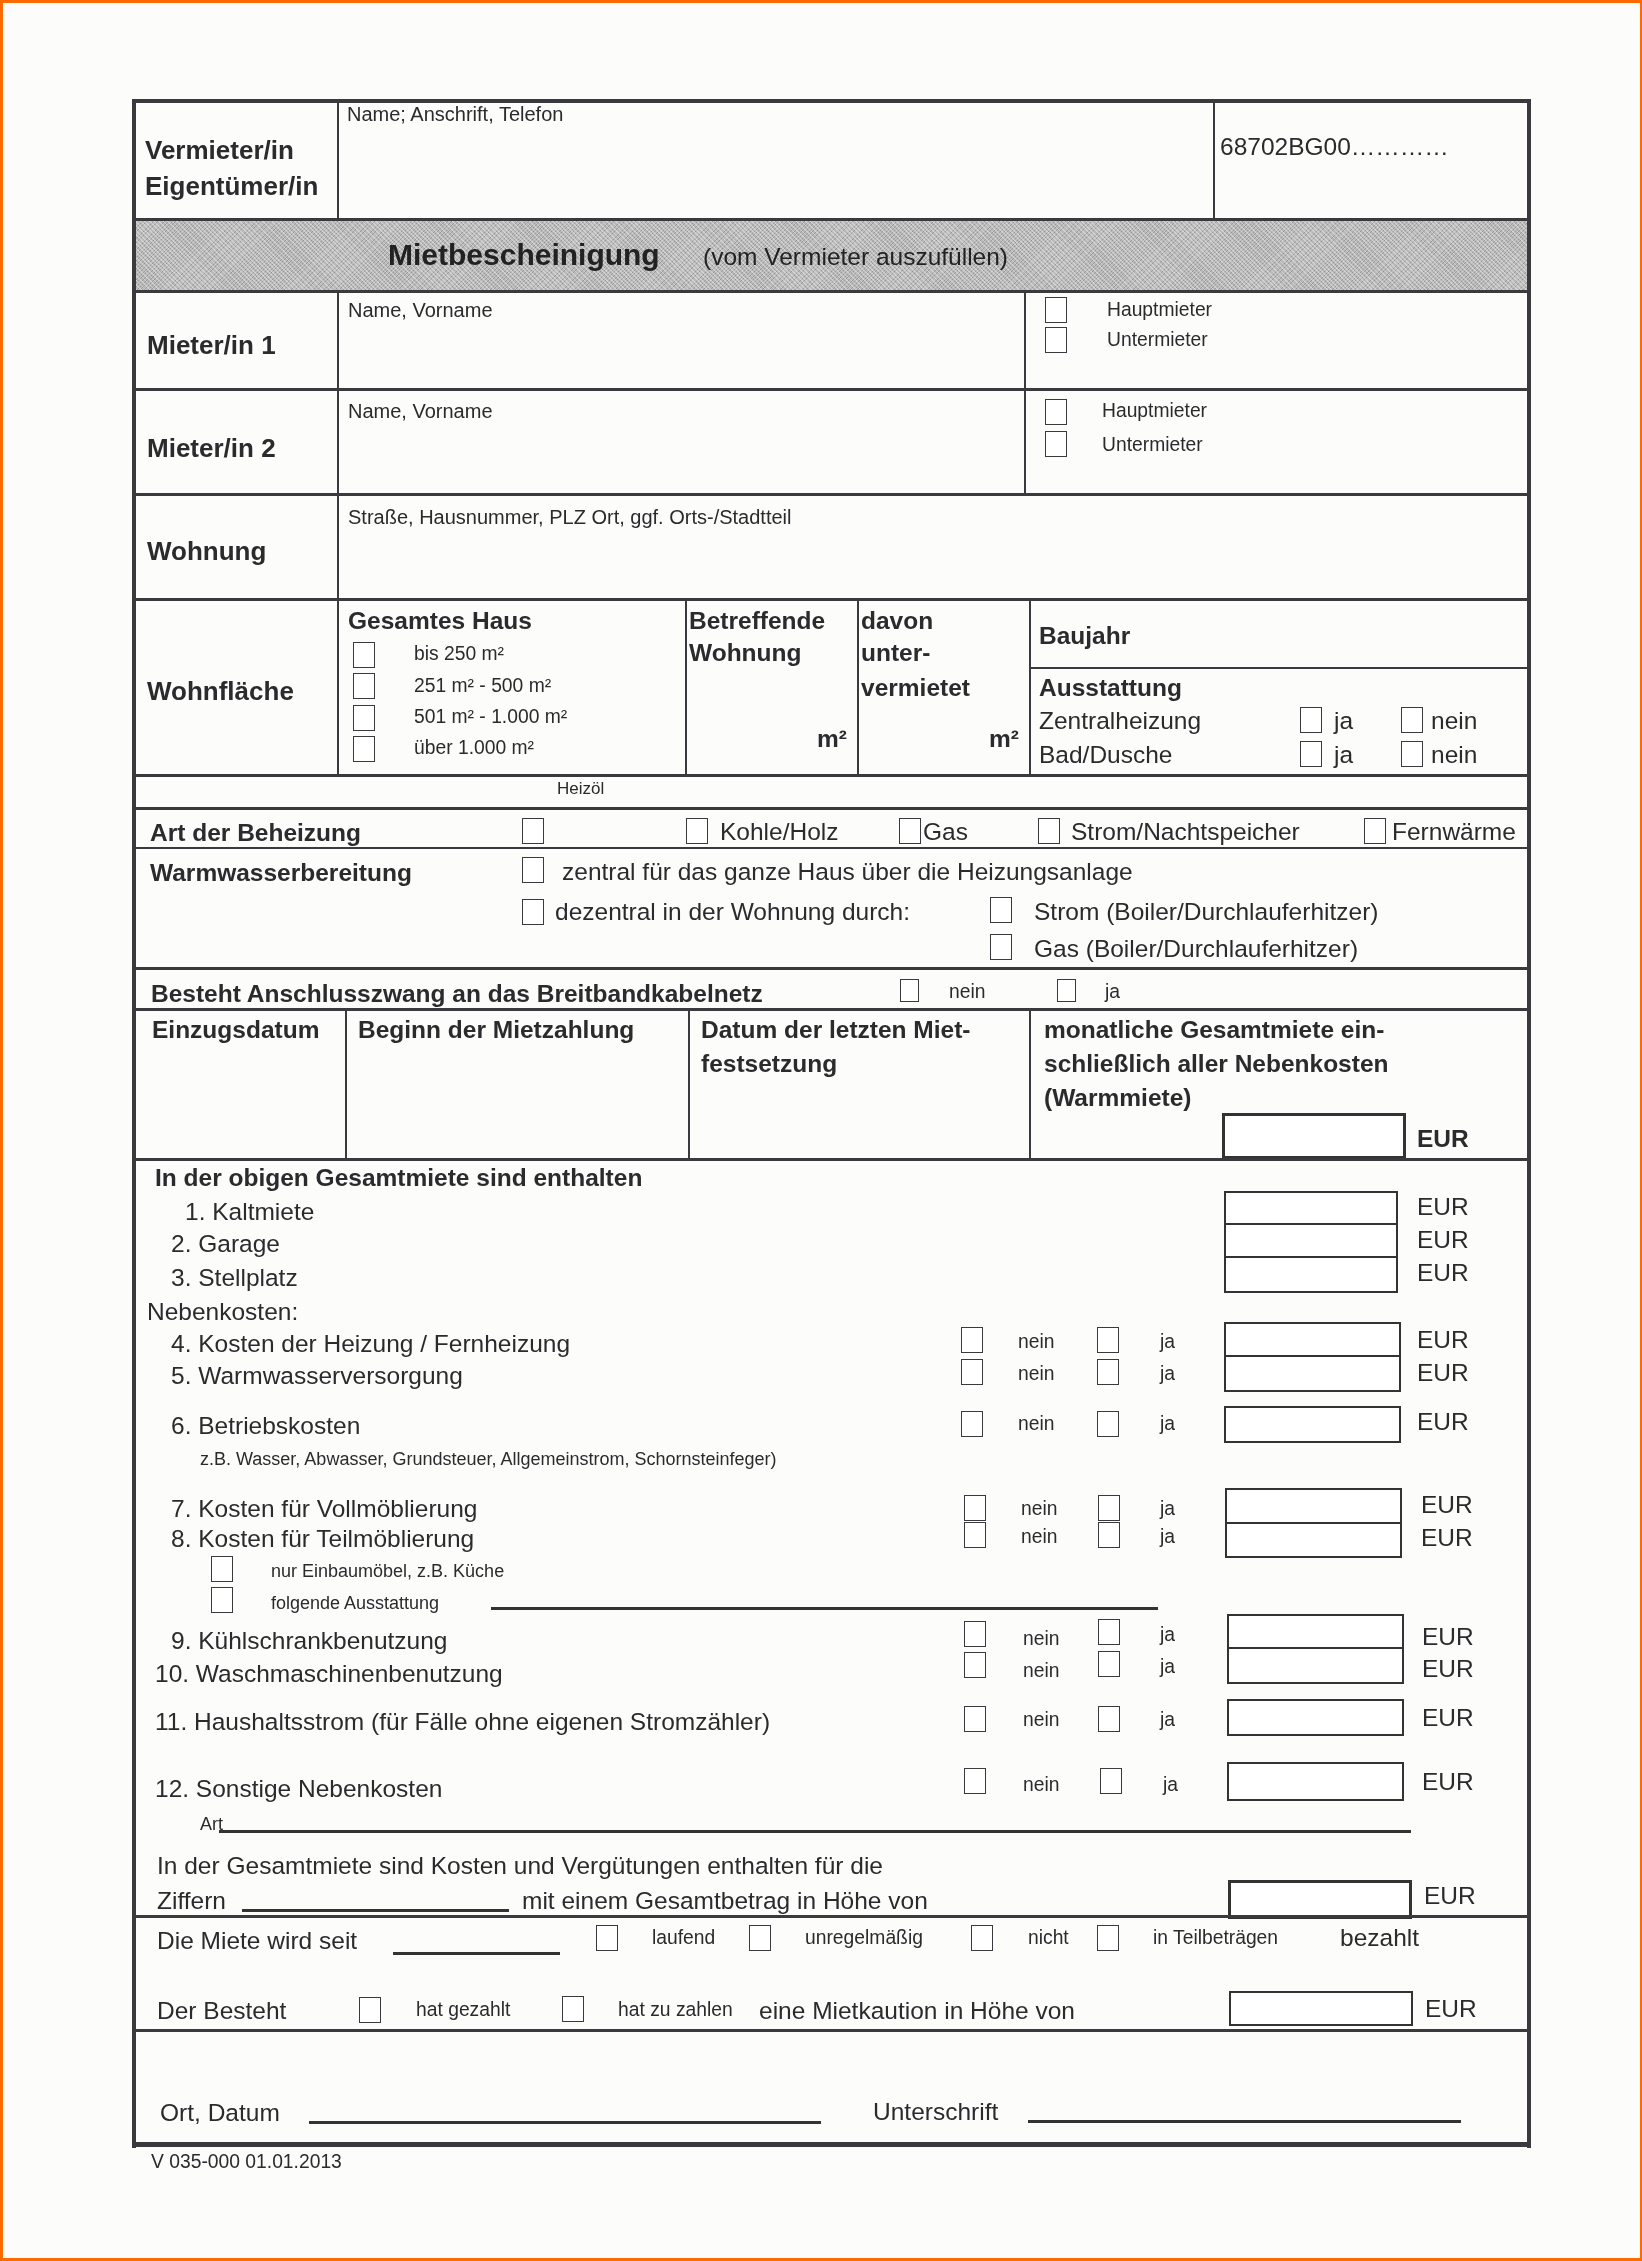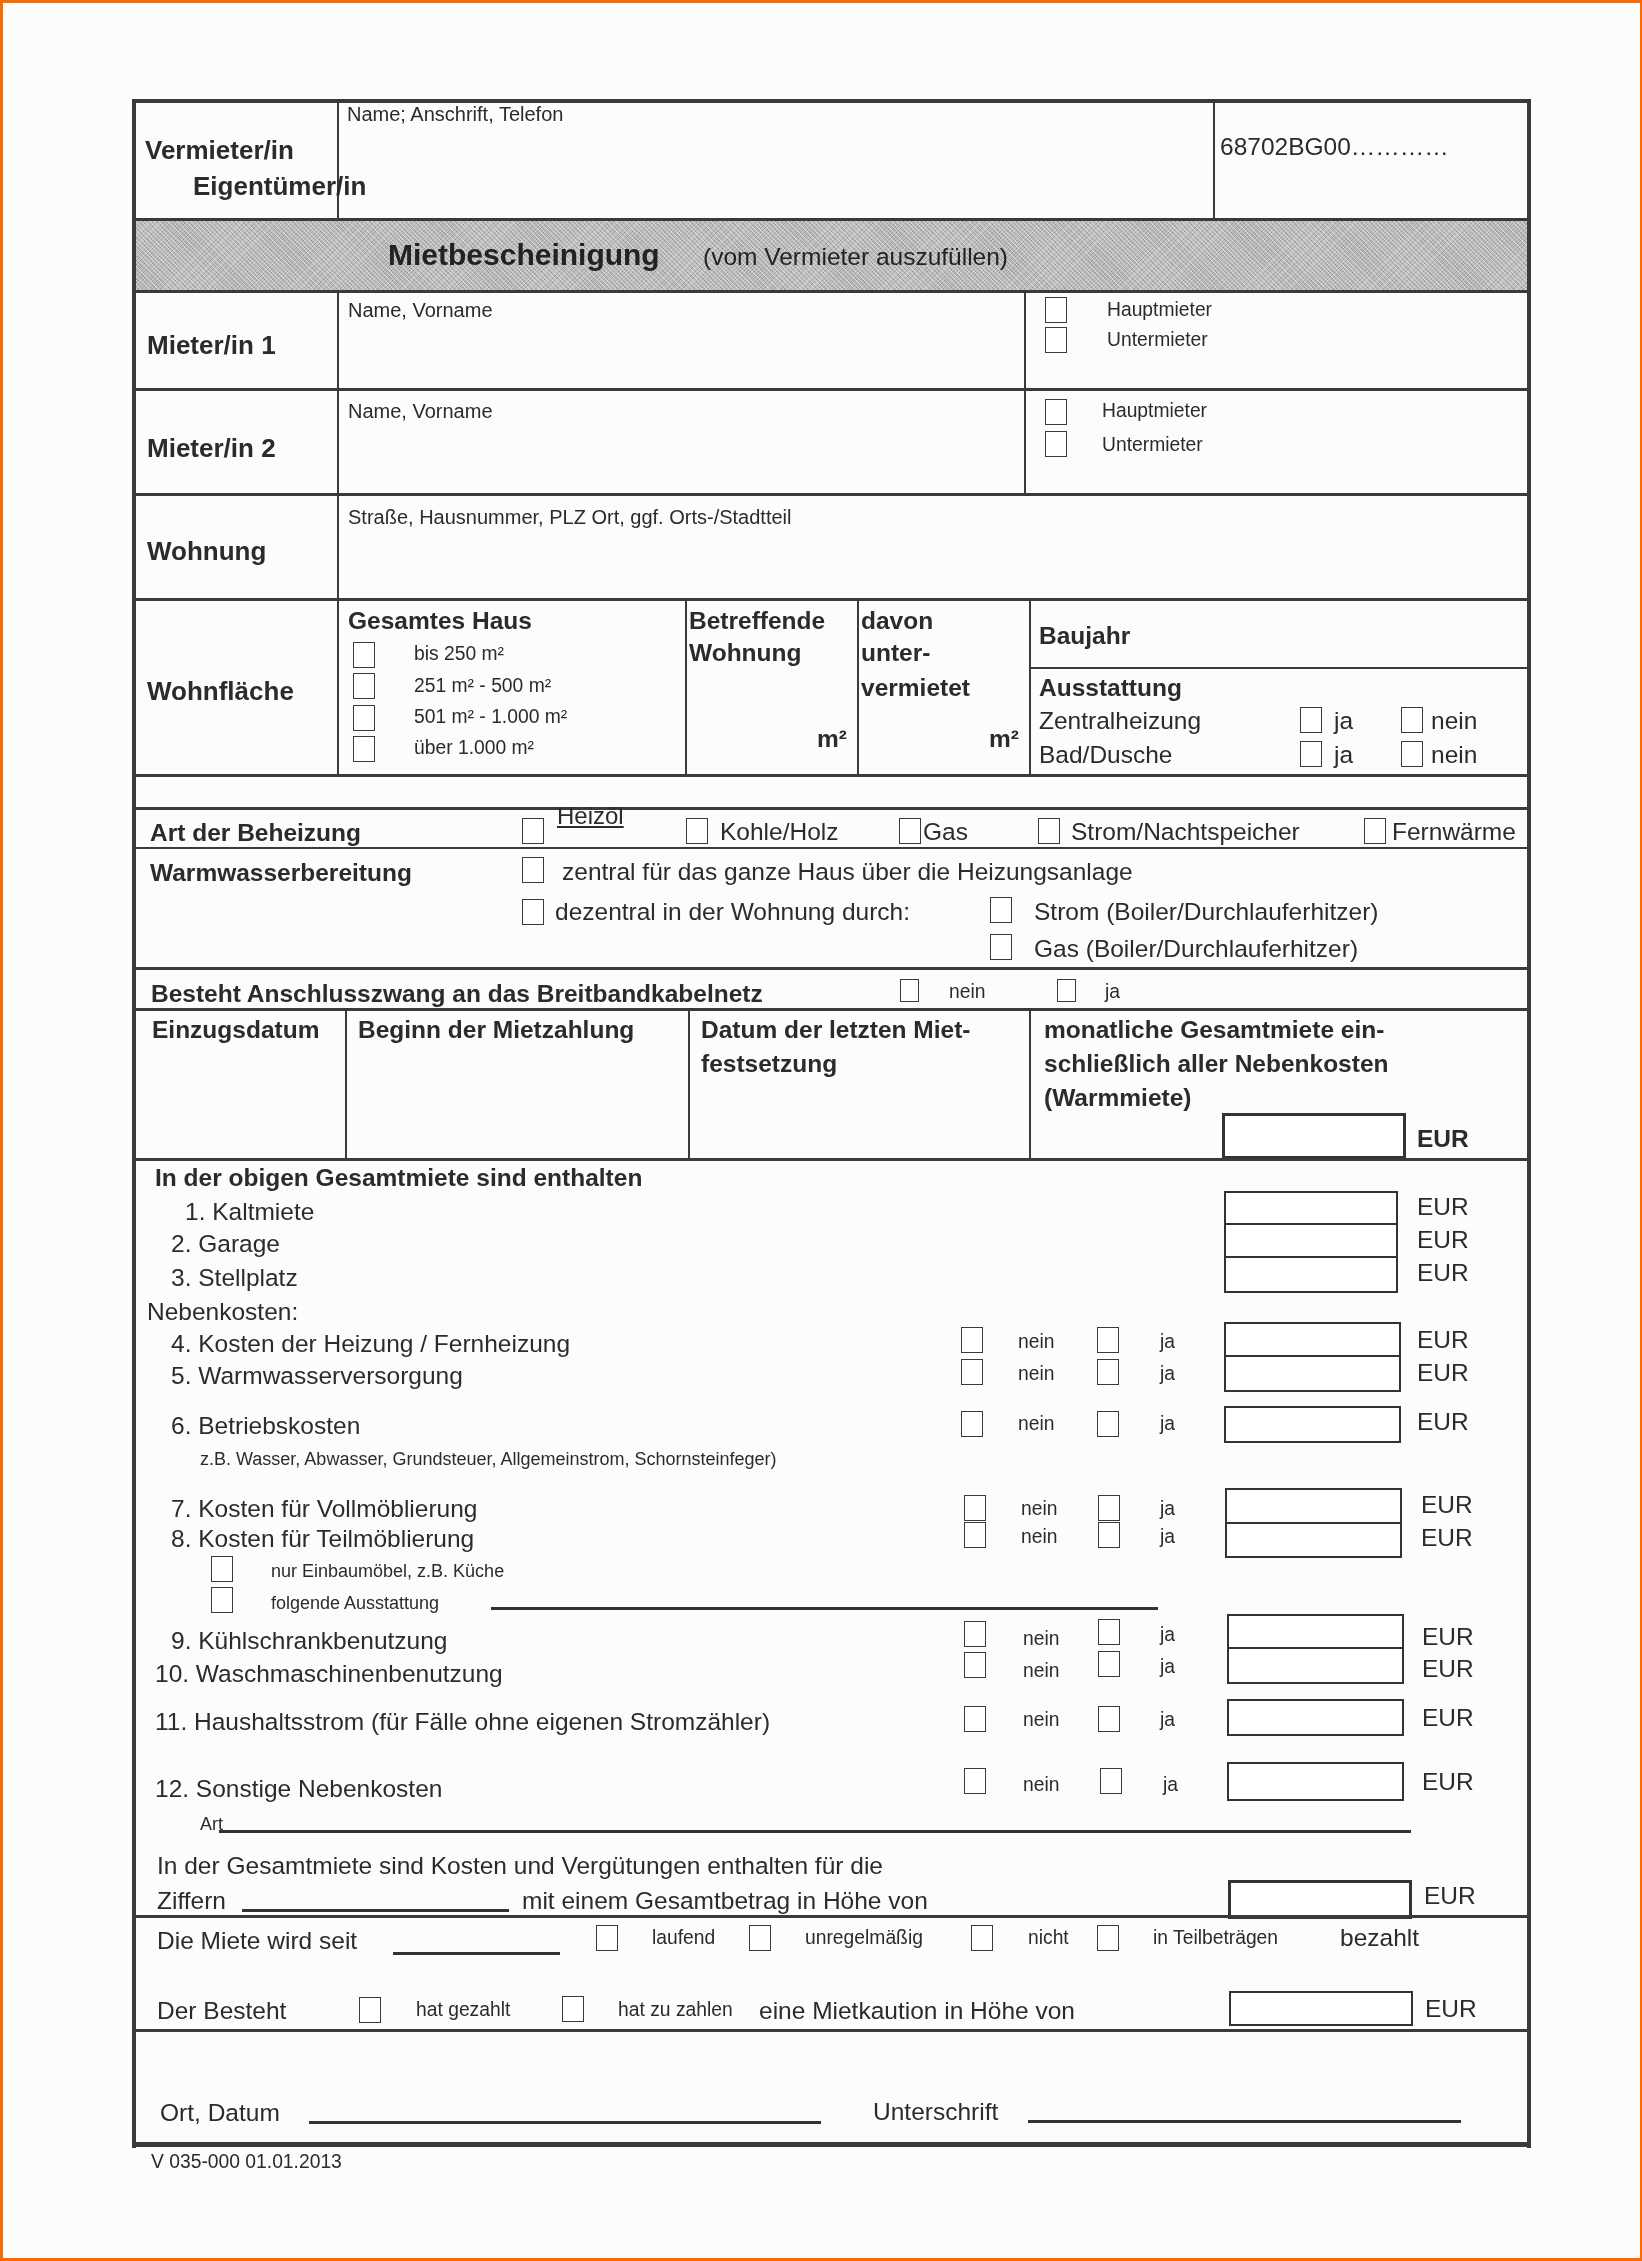--- a/index.html
+++ b/index.html
@@ -30,21 +30,21 @@
 <div>
 
   <div class="hl" style="left:132px;top:99px;width:1399px;height:3.9px;"></div>
   <div class="vl" style="left:132px;top:99px;height:2049px;width:3.9px;"></div>
   <div class="vl" style="left:1527px;top:99px;height:2049px;width:3.9px;"></div>
   <div class="hl" style="left:132px;top:2142px;width:1399px;height:5.2px;"></div>
 
   <div class="vl thin" style="left:337px;top:100px;height:119px;"></div>
   <div class="vl thin" style="left:1213px;top:100px;height:119px;"></div>
   <div class="t b" style="left:145px;top:137px;font-size:26px;">Vermieter/in</div>
-  <div class="t b" style="left:145px;top:173px;font-size:26px;margin-left:48px;">Eigentümer/in</div>
+  <div class="t b" style="left:145px;top:173px;font-size:26px;">Eigentümer/in</div>
   <div class="t" style="left:347px;top:104px;font-size:20px;">Name; Anschrift, Telefon</div>
   <div class="abs" style="left:340px;top:129px;width:870px;height:87px;"></div>
   <div class="t" style="left:1220px;top:135px;font-size:24.5px;">68702BG00…………</div>
 
   <div class="hl" style="left:132px;top:218px;width:1399px;"></div>
   <div class="gray" style="left:136px;top:221px;width:1391px;height:69px;"></div>
   <div class="t b" style="left:388px;top:240px;font-size:30px;color:#222;">Mietbescheinigung</div>
   <div class="t" style="left:703px;top:245px;font-size:24.5px;color:#222;">(vom Vermieter auszufüllen)</div>
   <div class="hl" style="left:132px;top:290px;width:1399px;"></div>
 
@@ -113,21 +113,21 @@
   <div class="cb" style="left:1300px;top:741px;"></div>
   <div class="t" style="left:1334px;top:743px;font-size:24.5px;">ja</div>
   <div class="cb" style="left:1401px;top:741px;"></div>
   <div class="t" style="left:1431px;top:743px;font-size:24.5px;">nein</div>
   <div class="hl" style="left:132px;top:774px;width:1399px;"></div>
 
   <div class="hl" style="left:132px;top:807px;width:1399px;"></div>
 
   <div class="t b" style="left:150px;top:821px;font-size:24.5px;">Art der Beheizung</div>
   <div class="cb" style="left:522px;top:818px;"></div>
-  <div class="t" style="left:557px;top:804px;font-size:24px;text-decoration:underline;">Heizöl</div>
+  <div class="t" style="left:557px;top:780px;font-size:17px;">Heizöl</div>
   <div class="cb" style="left:686px;top:818px;"></div>
   <div class="t" style="left:720px;top:820px;font-size:24.5px;">Kohle/Holz</div>
   <div class="cb" style="left:899px;top:818px;"></div>
   <div class="t" style="left:923px;top:820px;font-size:24.5px;">Gas</div>
   <div class="cb" style="left:1038px;top:818px;"></div>
   <div class="t" style="left:1071px;top:820px;font-size:24.5px;">Strom/Nachtspeicher</div>
   <div class="cb" style="left:1364px;top:818px;"></div>
   <div class="t" style="left:1392px;top:820px;font-size:24.5px;">Fernwärme</div>
   <div class="hl thin" style="left:132px;top:847px;width:1399px;"></div>
 

